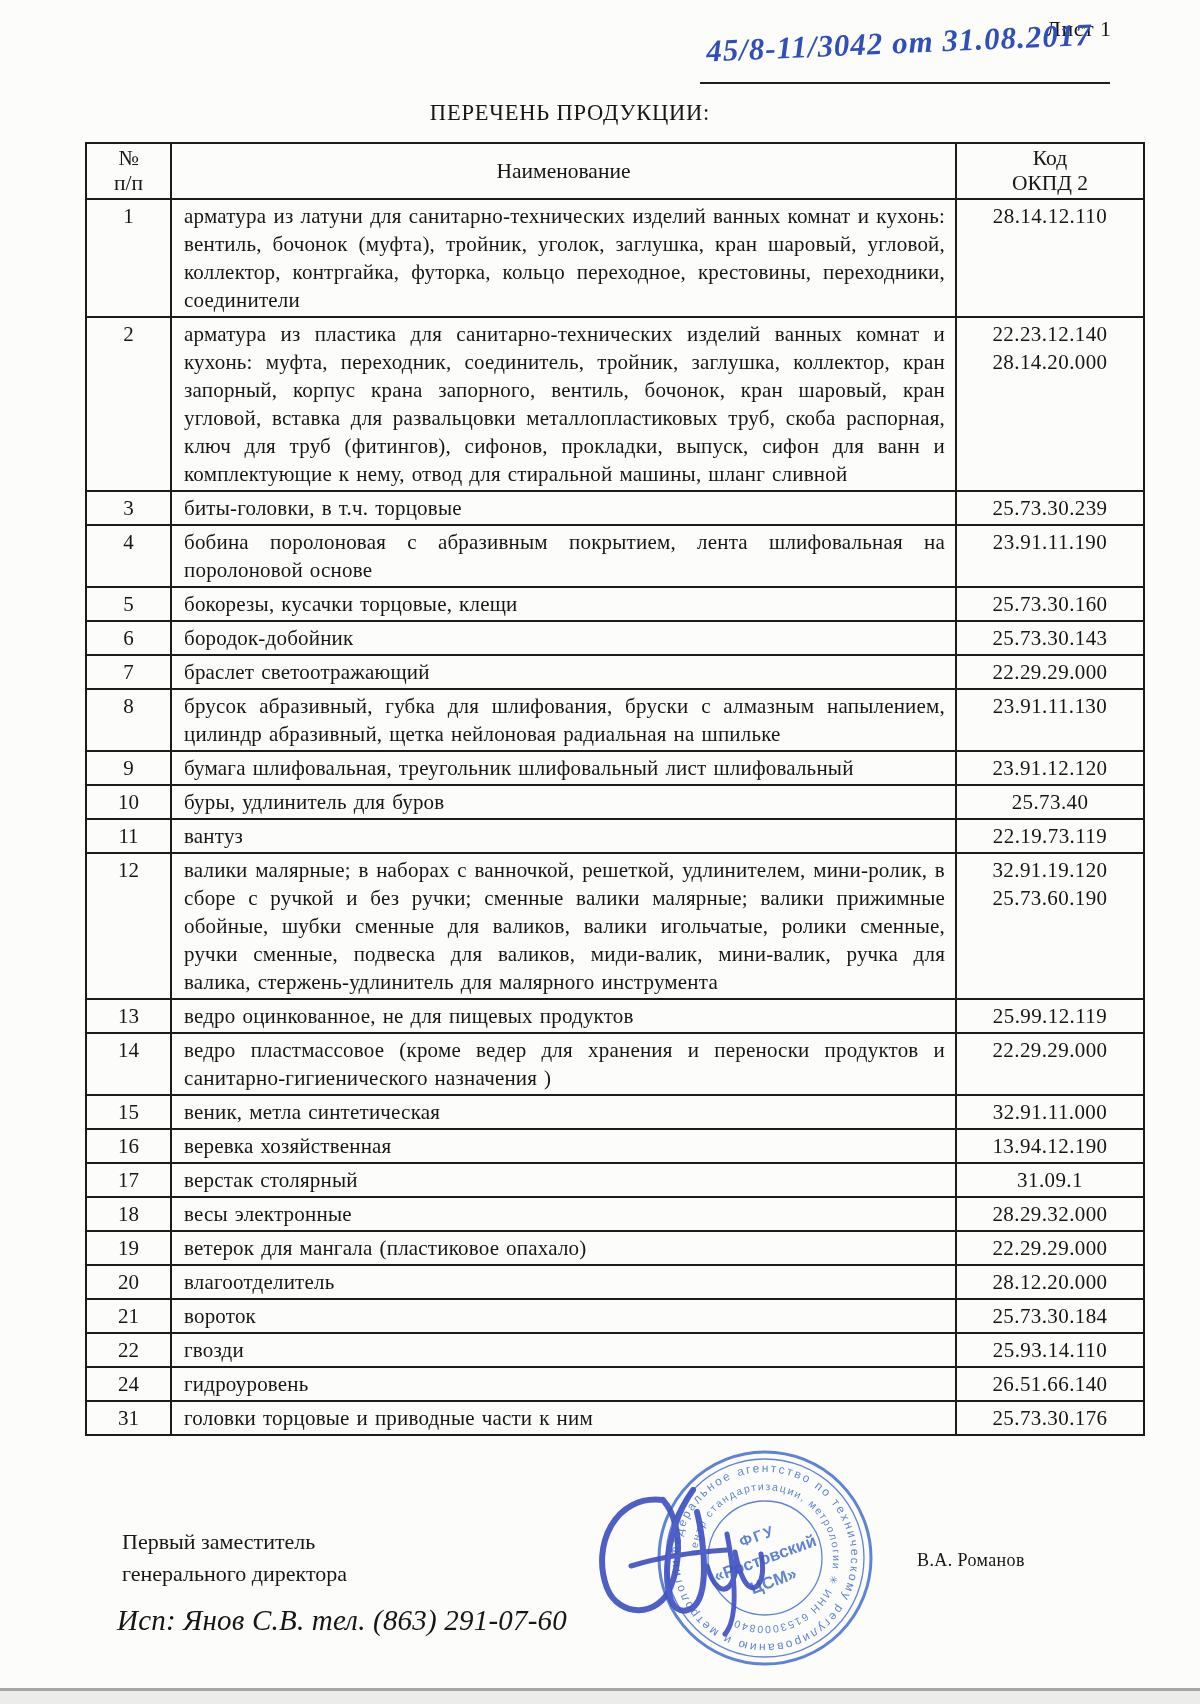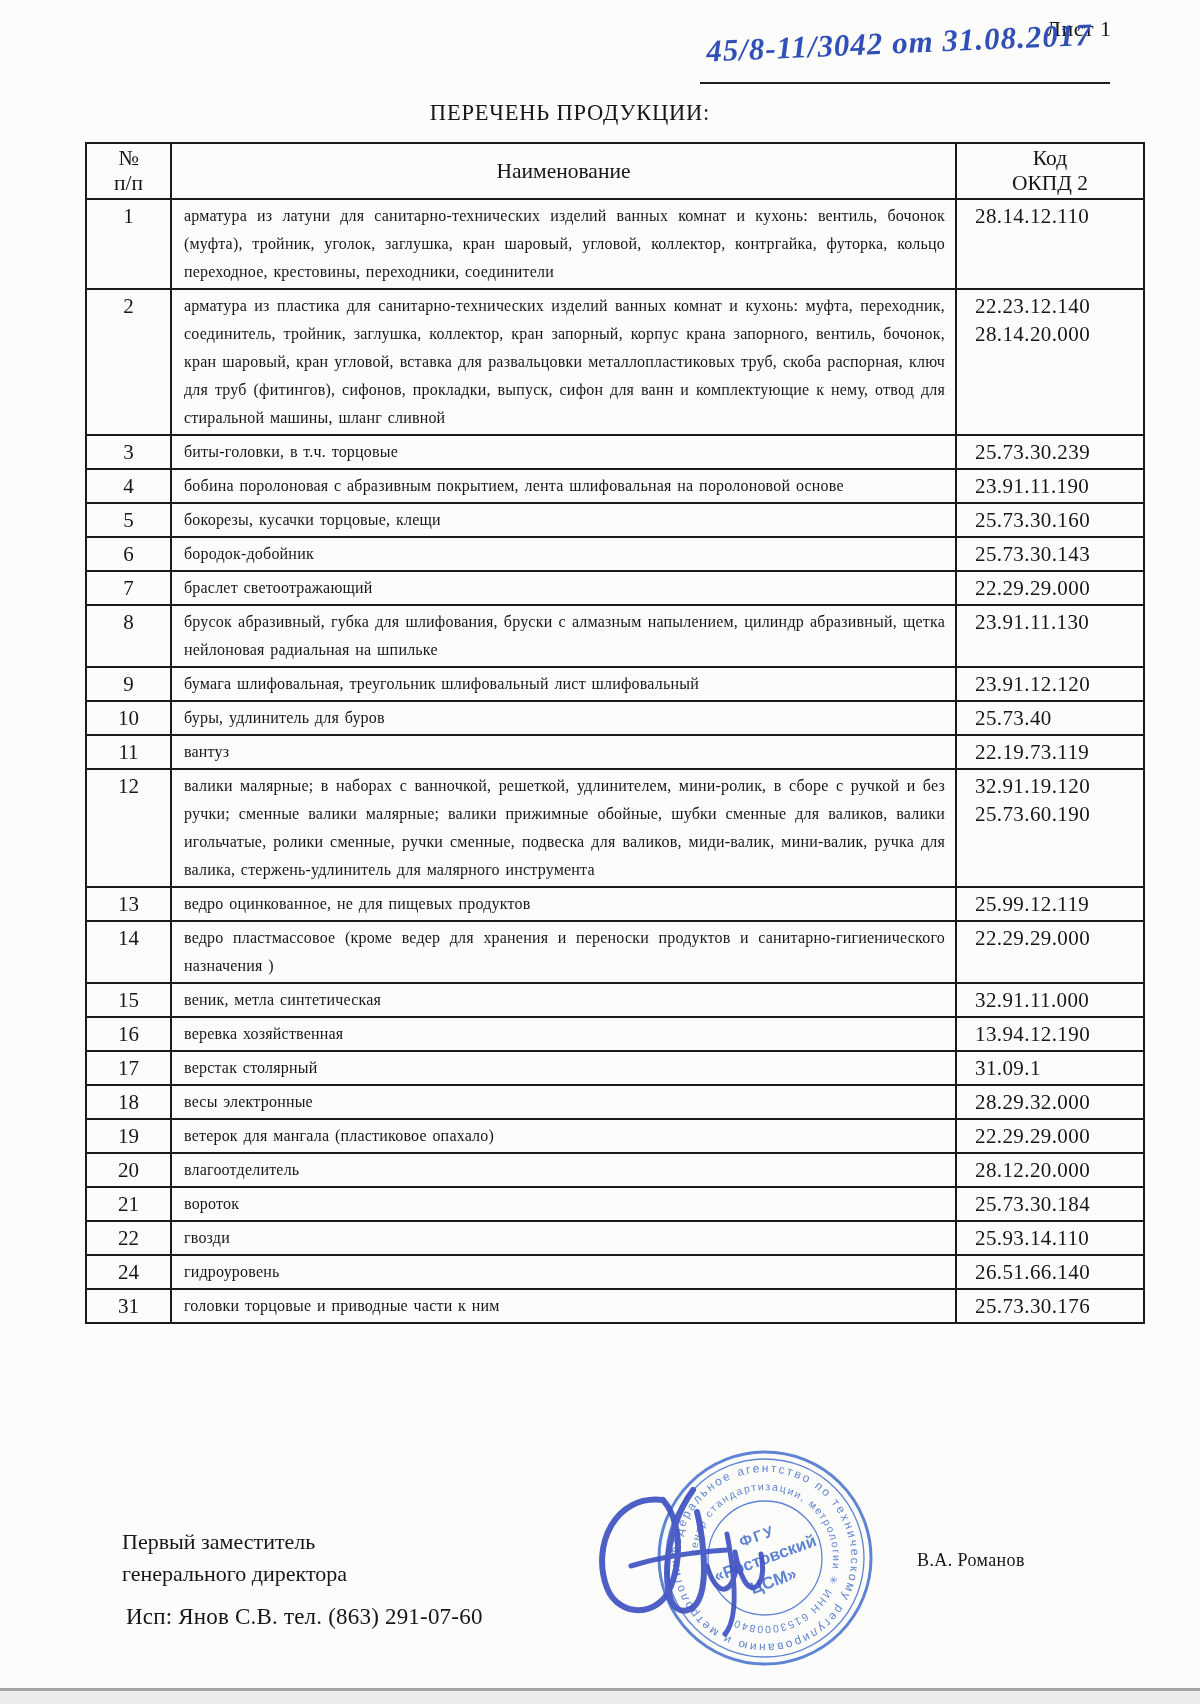--- a/index.html
+++ b/index.html
@@ -60,45 +60,46 @@
   }
   .col-num{width:75px;}
   .col-name{width:775px;}
   .col-code{width:178px;}
   .c-num{
     text-align:center;
     font-size:21px; line-height:28px;
     padding:2px 2px;
   }
   .c-name{
-    font-size:16px; line-height:28px;
+    font-size:21px; line-height:28px;
     padding:2px 10px 2px 12px;
     text-align:justify;
     text-align-last:left;
     word-spacing:1.5px;
     letter-spacing:.2px;
   }
   .c-code{
+    text-align:center;
     font-size:21px; line-height:28px;
     padding:2px 18px;
     white-space:pre-line;
     letter-spacing:.4px;
   }
   .sign-block{
     position:absolute; top:1526px; left:122px;
     font-size:22px; line-height:32px;font-family:Liberation Serif, serif;
   }
   .sign-block span{display:block;}
   .signer-name{
     position:absolute; top:1550px; left:917px;
     font-size:18px; letter-spacing:.4px;
   }
   .executor-line{
-    position:absolute; top:1604px; left:126px;
-    font-size:23px; letter-spacing:.2px;
+    position:absolute; top:1604px; left:117px;
+    font-size:29px; letter-spacing:.2px;font-style:italic;
   }
   .stamp-svg{
     position:absolute; top:1418px; left:575px;
     width:400px; height:286px;
   }
   .stamp-stroke{fill:none; stroke:var(--stamp-blue,#4a74ce); }
   .stamp-text{fill:var(--stamp-blue,#4a74ce); font-family:"Liberation Sans",sans-serif;}
   .ring-text{font-size:12px; letter-spacing:2.2px;}
   .ring-text-inner{font-size:10.5px; letter-spacing:1.6px;}
   .sig-stroke{fill:none; stroke:var(--sig-blue,#4053c2); stroke-linecap:round; stroke-linejoin:round;}

